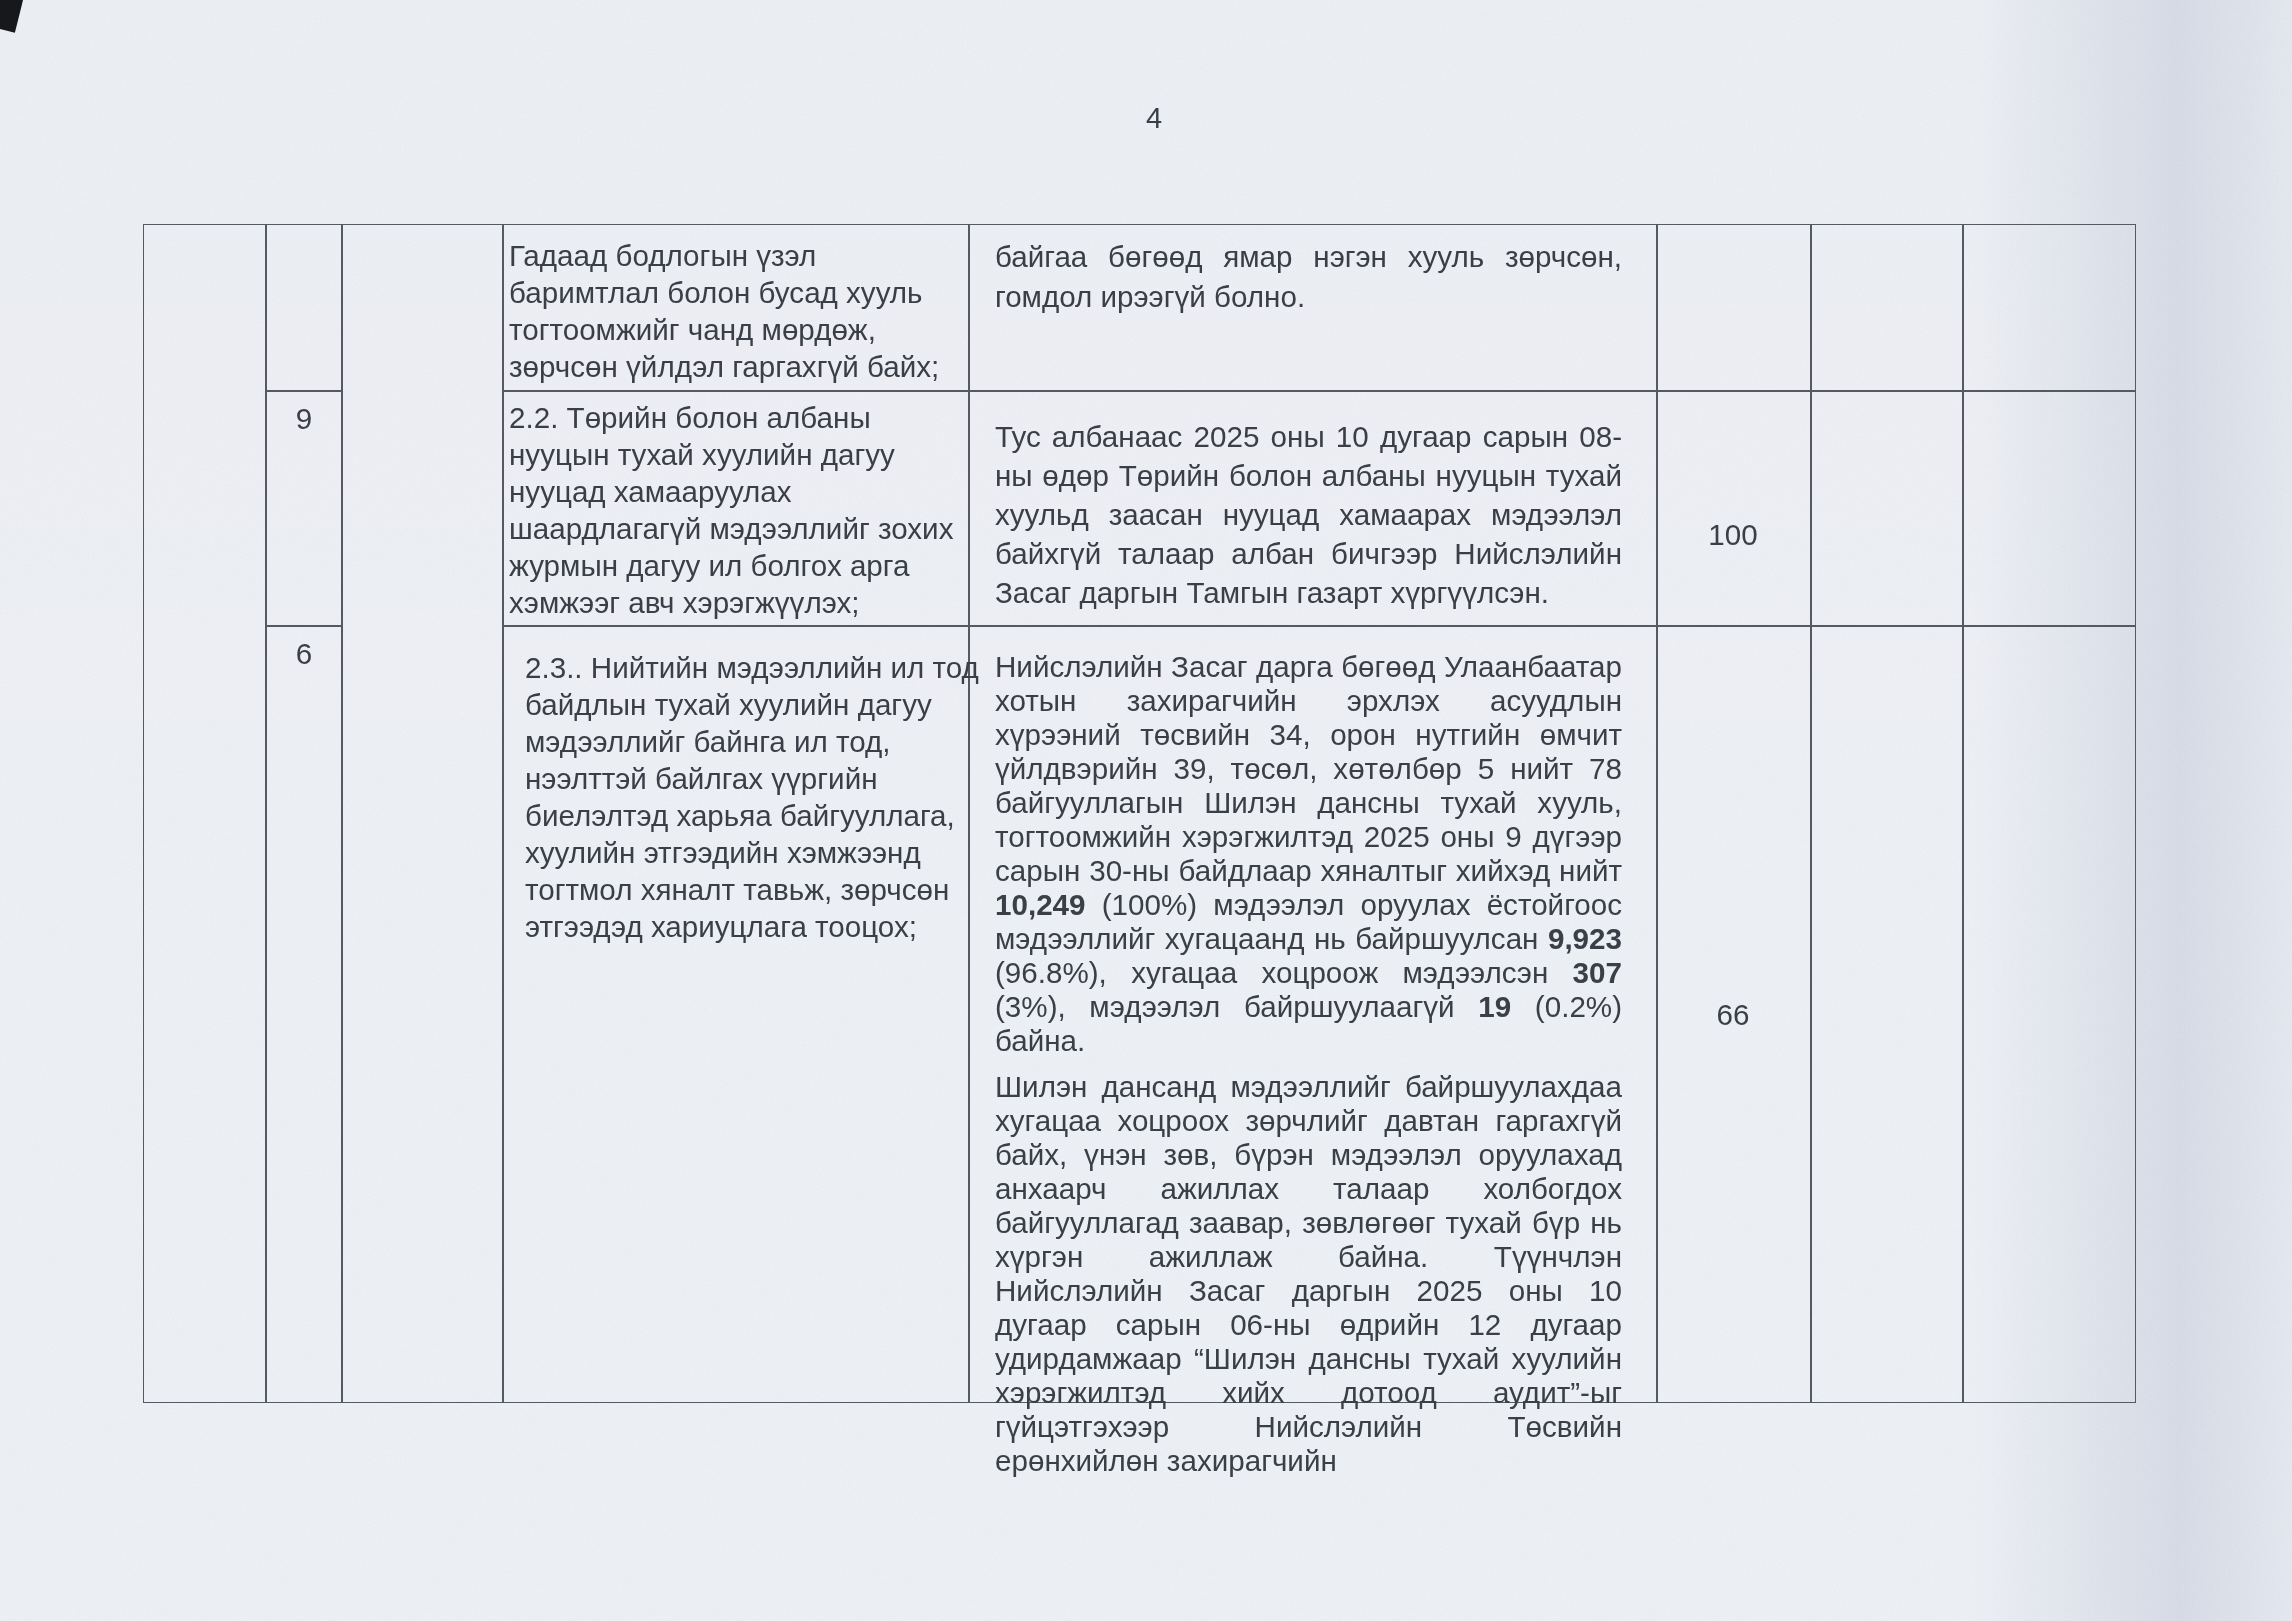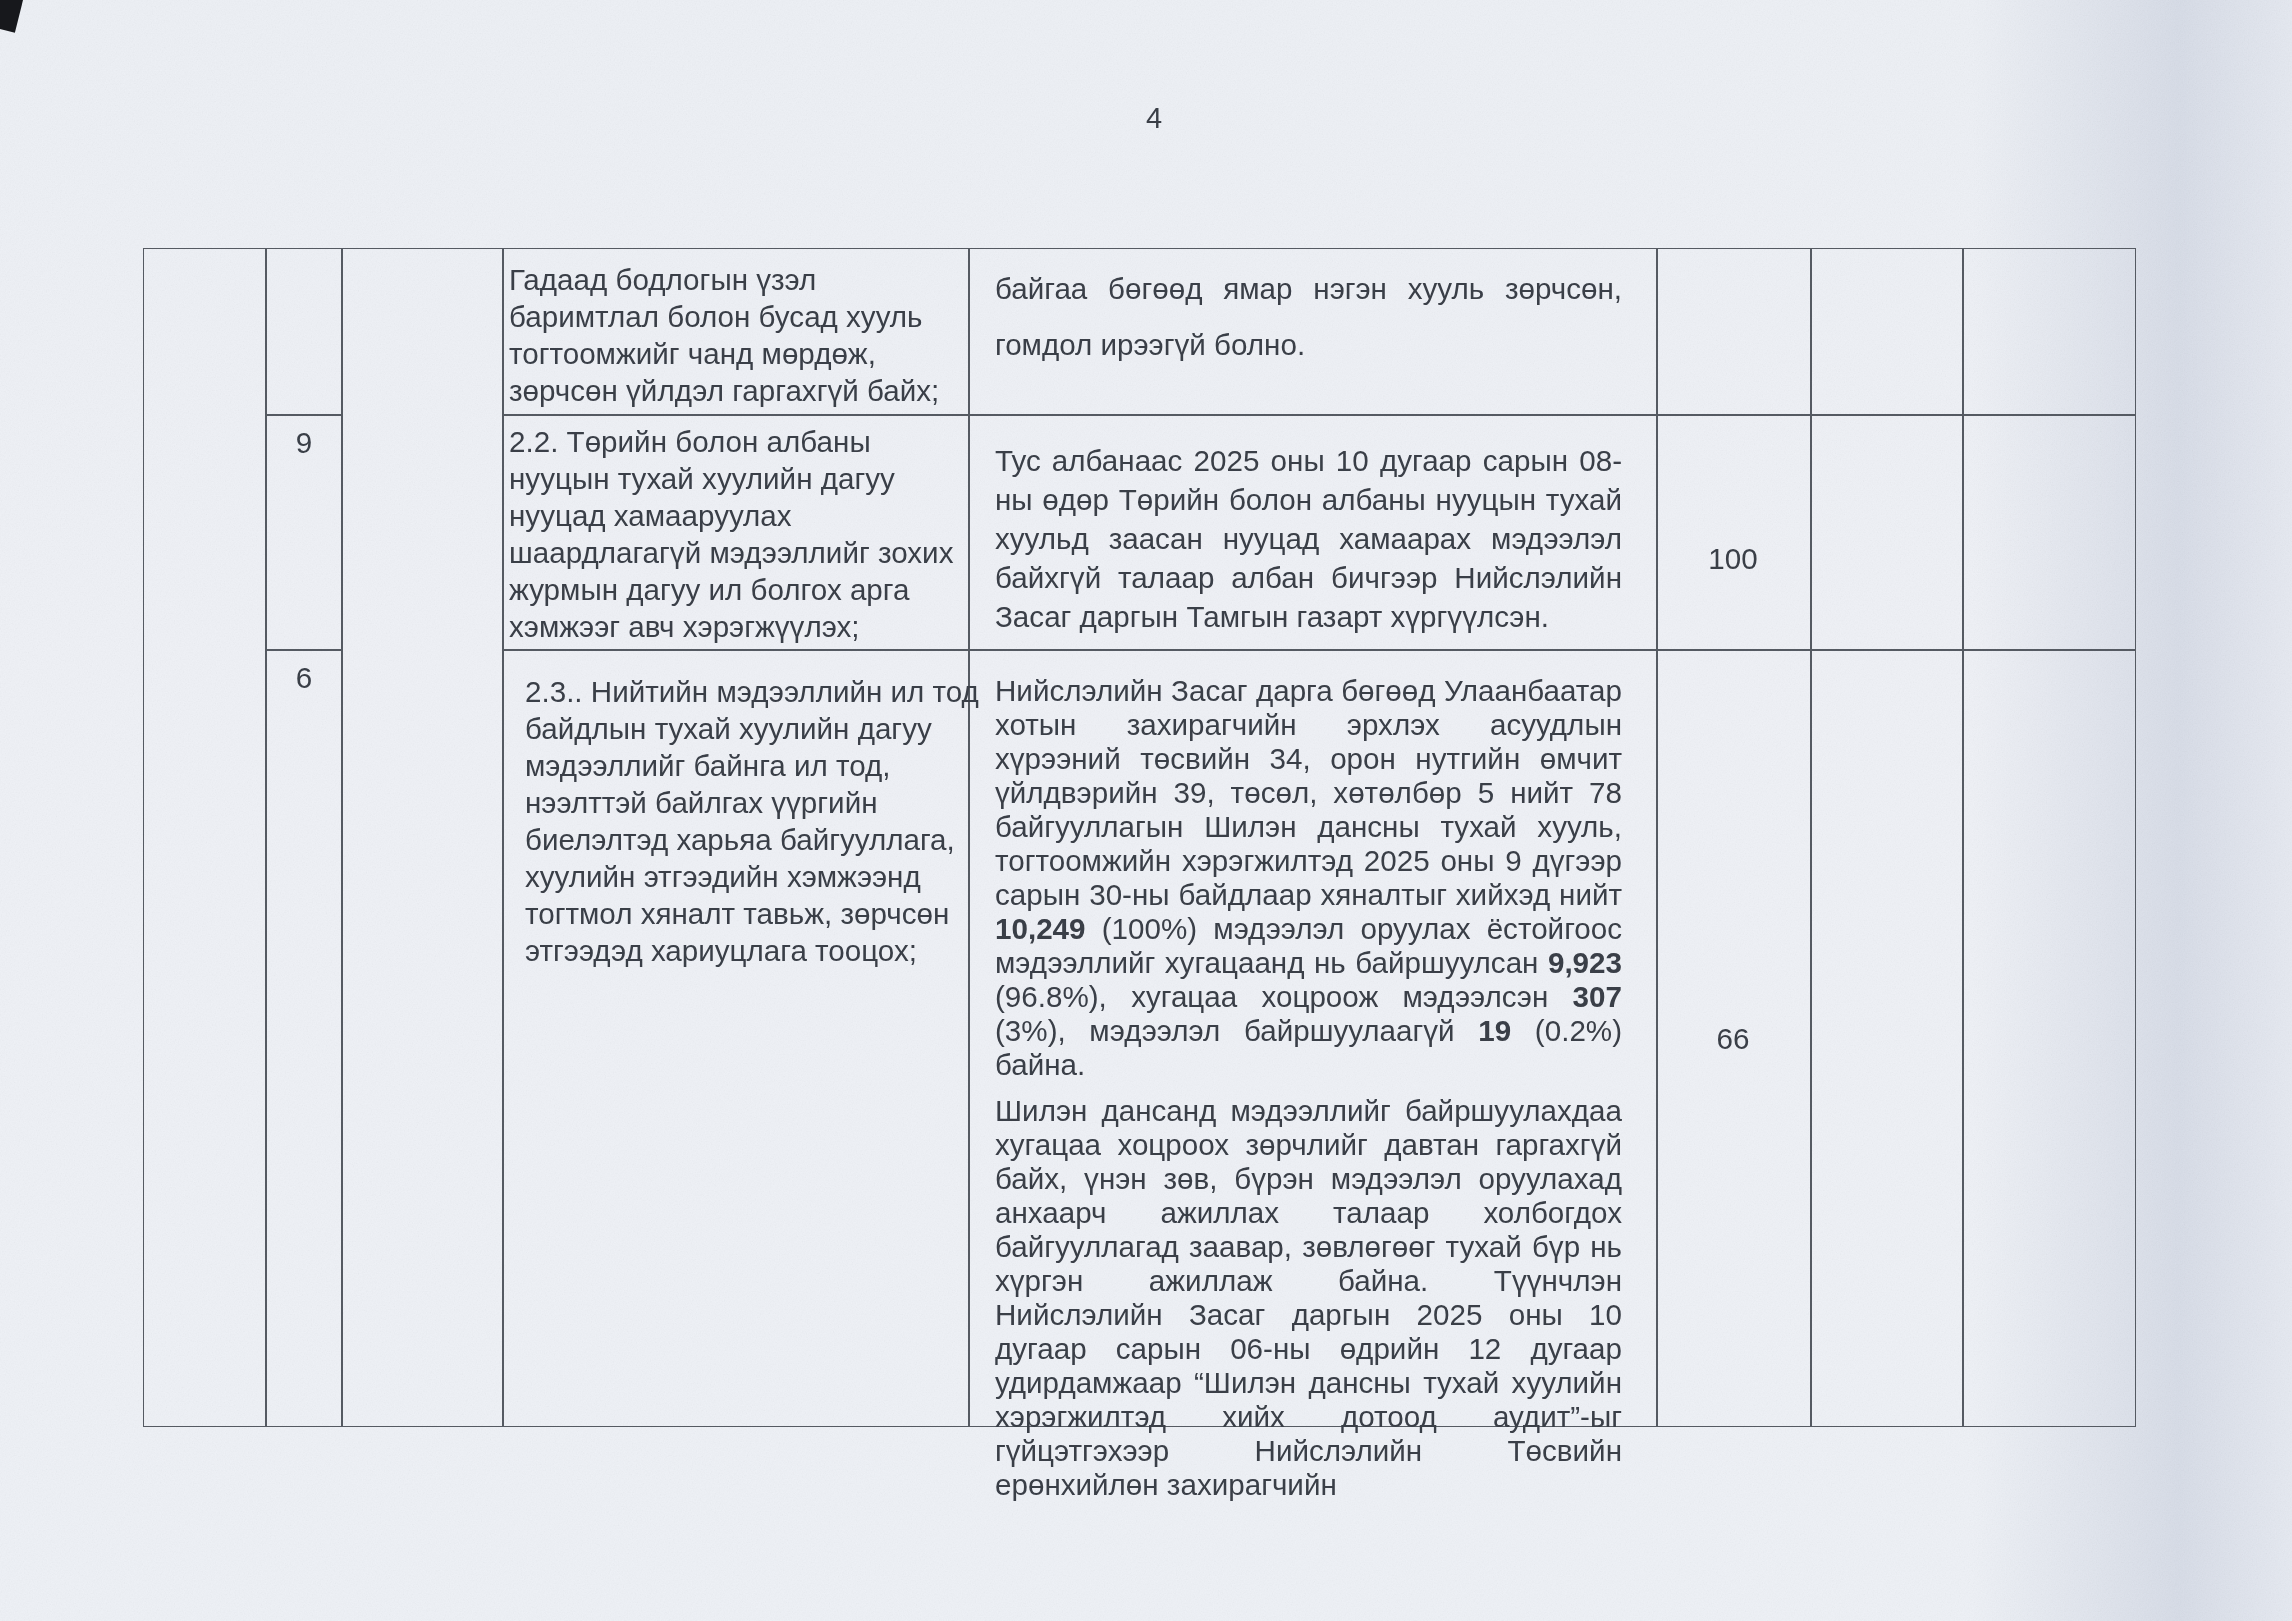--- a/index.html
+++ b/index.html
@@ -27,21 +27,21 @@
     position:absolute;left:-7.2px;top:-9px;width:27px;height:39px;
     background:#17181c;
     transform:rotate(14deg);
   }
   .page-number{
     position:absolute;left:1127px;top:100px;width:54px;
     text-align:center;
     font-size:29px;line-height:36px;
   }
   .table{
-    position:absolute;left:143px;top:248px;width:1993px;height:1179px;
+    position:absolute;left:143px;top:224px;width:1993px;height:1179px;
     border:1.8px solid var(--border);
   }
   .vline{position:absolute;top:0;height:100%;width:1.8px;background:var(--border);}
   .v1{left:121px}.v2{left:197px}.v3{left:358px}.v4{left:824px}
   .v5{left:1512px}.v6{left:1666px}.v7{left:1818px}
   .hseg{position:absolute;height:1.8px;background:var(--border);}
   .h1a{top:165px;left:121px;width:78px;}
   .h1b{top:165px;left:358px;width:1634px;}
   .h2a{top:400px;left:121px;width:78px;}
   .h2b{top:400px;left:358px;width:1634px;}
@@ -51,21 +51,21 @@
     color:var(--ink);
   }
   .num-cell{width:78px;left:121px;text-align:center;line-height:36px;}
   .num-9{top:176px;}
   .num-10{top:411px;}
   .crit{left:365px;width:460px;line-height:37px;text-align:left;}
   .crit-8{top:11.6px;}
   .crit-9{top:174px;}
   .crit-10{top:424px;margin-left:16px;}
   .impl{left:851px;width:627px;text-align:justify;}
-  .impl-8{top:11.6px;line-height:56px;}
+  .impl-8{top:11.6px;line-height:40px;}
   .impl-9{top:192px;line-height:39px;}
   .impl-10{top:425px;line-height:34px;}
   .impl-10 .para2{margin-top:12px;}
   .score{
     left:1512px;width:154px;
     display:flex;align-items:center;justify-content:center;
     text-align:center;
   }
   .score-9{top:167px;height:286px;}
   .score-10{top:402px;height:776px;}

